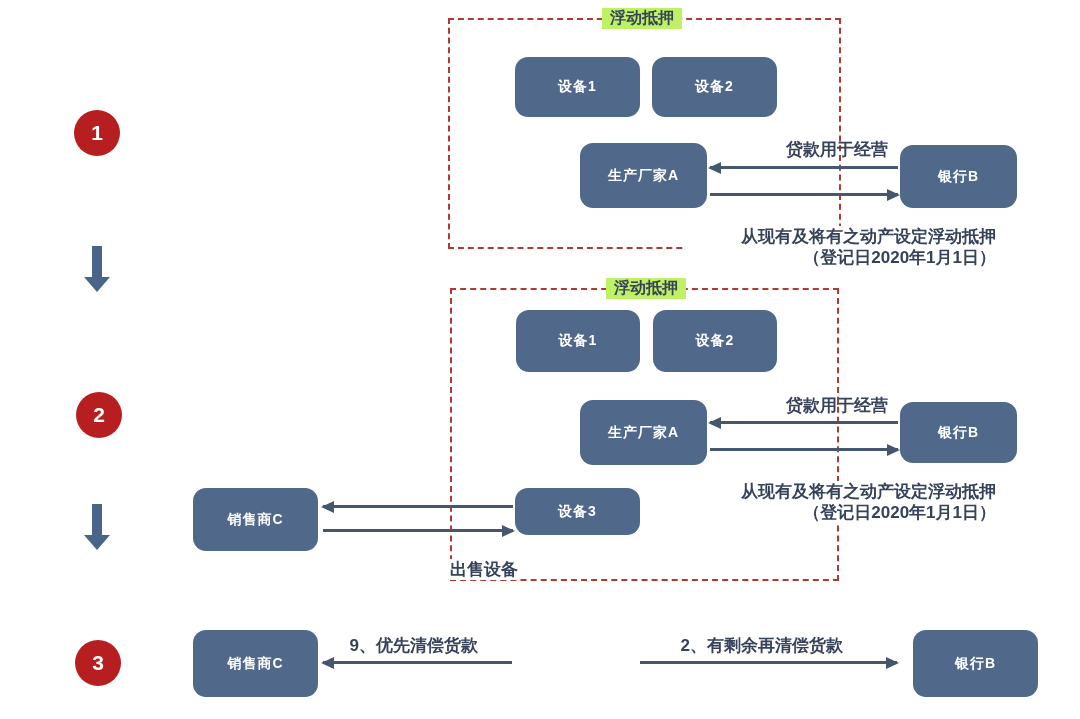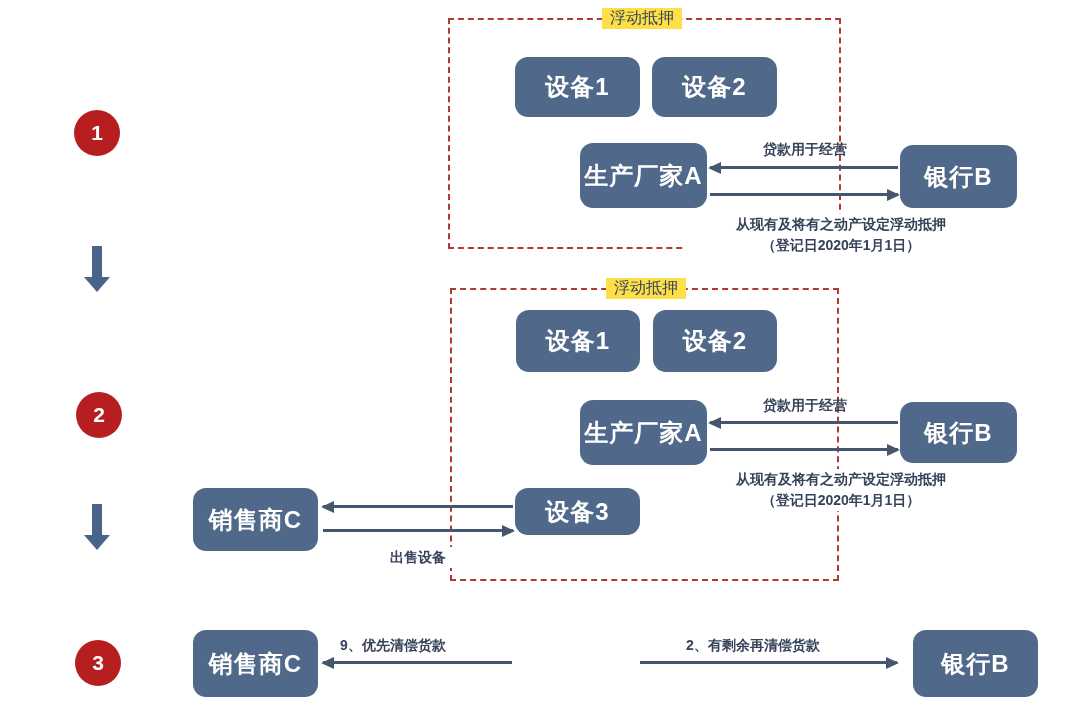--- a/index.html
+++ b/index.html
@@ -3,32 +3,32 @@
 <meta charset="utf-8">
 <style>
   html,body { margin:0; padding:0; background:#ffffff; }
   .canvas {
     position:relative; width:1080px; height:719px; background:#ffffff;
     font-family:"Liberation Sans","DejaVu Sans",sans-serif; overflow:hidden;
   }
   .node {
     position:absolute; background:var(--node-fill,#506889); color:#ffffff;
     border-radius:13px; display:flex; align-items:center; justify-content:center;
-    font-weight:bold; font-size:24px; letter-spacing:1px;
+    font-weight:bold; font-size:14px; letter-spacing:1px;
   }
   .dashedbox { position:absolute; border:2px dashed var(--dash-color,#b03a30); }
   .floatlbl {
-    position:absolute; background:#fde047; padding:0 8px; font-weight:normal;
+    position:absolute; background:#bef264; padding:0 8px; font-weight:bold;
     font-size:16px; color:var(--label-color,#36425a); white-space:nowrap;
   }
   .lbl {
-    position:absolute; font-weight:bold; font-size:14px;
-    color:var(--label-color,#36425a); text-align:center; line-height:21px;
+    position:absolute; font-weight:bold; font-size:17px;
+    color:var(--label-color,#36425a); text-align:right; line-height:21px;
   }
-  .lbl.bg { background:#ffffff; }
+  .lbl.bg { background:#ffffff;margin-top:12px; }
   .badge {
     position:absolute; width:46px; height:46px; border-radius:50%;
     background:var(--badge-fill,#b71e20); color:#fff; display:flex;
     align-items:center; justify-content:center; font-weight:bold; font-size:21px;
   }
   .hline { position:absolute; height:3px; background:var(--arrow-color,#45566e); }
   .hline.head-l::before {
     content:""; position:absolute; left:-2px; top:-4.5px; width:0; height:0;
     border-top:6px solid transparent; border-bottom:6px solid transparent;
     border-right:13px solid var(--arrow-color,#45566e);

